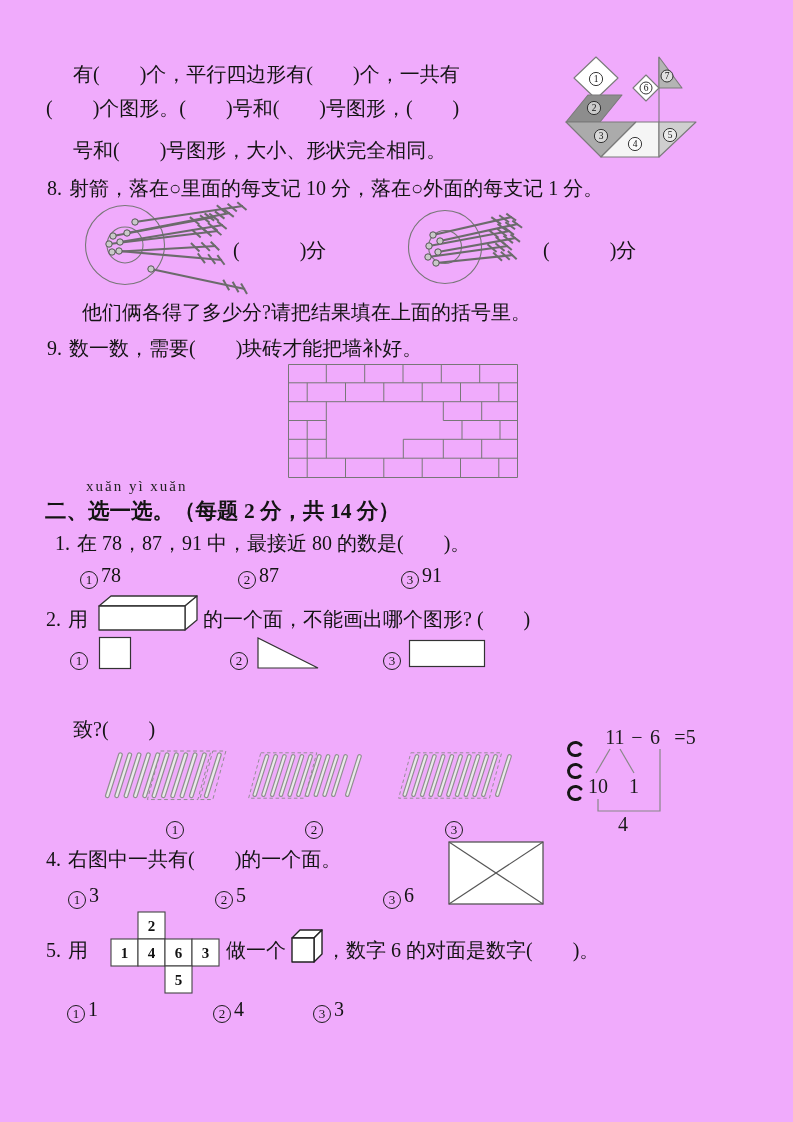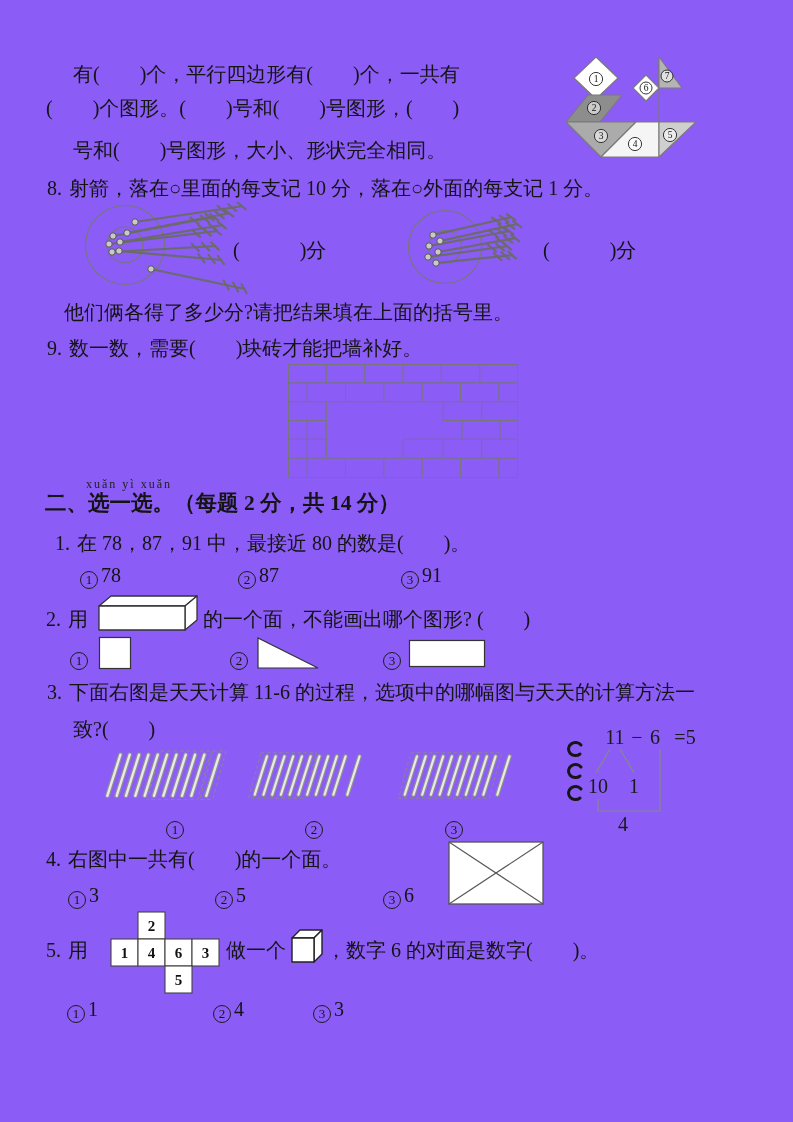--- a/index.html
+++ b/index.html
@@ -1,21 +1,21 @@
 <!DOCTYPE html>
 <html><head>
 <meta charset="utf-8">
 <style>
   html,body{margin:0;padding:0;background:#8a8a8a;}
-  .page{position:relative;width:793px;height:1122px;margin:0 auto;background:#8b5cf6;
+  .page{position:relative;width:793px;height:1122px;margin:0 auto;background:#f0abfc;
         overflow:hidden;color:#141414;font-family:"Liberation Serif","DejaVu Serif",serif;}
   .t{position:absolute;white-space:nowrap;font-size:20px;line-height:1.2;}
   .qnum{margin-right:7px;}
-  .pinyin{font-size:12px;letter-spacing:2px;color:#222;}
-  .sect{font-weight:bold;font-size:21.5px;}
+  .pinyin{font-size:15px;letter-spacing:2px;color:#222;}
+  .sect{font-weight:bold;font-size:21.5px;margin-top:8px;}
   .cnum{box-sizing:border-box;display:inline-block;width:18px;height:18px;border:1.3px solid #1d1d1d;
         border-radius:50%;font-size:13px;line-height:15px;text-align:center;margin-right:3px;
         vertical-align:-2px;font-family:"Liberation Serif",serif;}
   .opt{position:absolute;font-size:20px;white-space:nowrap;}
   svg{position:absolute;overflow:visible;display:block;}
 </style>
 </head>
 <body>
 
 <div class="page">
@@ -130,21 +130,21 @@
       <line x1="110.48792688945248" y1="29.417435819702618" x2="119.95207311054752" y2="36.86256418029738" stroke="#6b6b6b" stroke-width="2"></line>
       <circle cx="38" cy="47" r="3.2" fill="#c9c9c9" stroke="#555" stroke-width="1"></circle>
       <line x1="36" y1="58" x2="113" y2="50" stroke="#6b6b6b" stroke-width="2.2"></line>
       <line x1="93.15638623184455" y1="47.537451947427655" x2="102.04361376815544" y2="55.66254805257235" stroke="#6b6b6b" stroke-width="2"></line>
       <line x1="100.85638623184455" y1="46.73745194742765" x2="109.74361376815544" y2="54.86254805257234" stroke="#6b6b6b" stroke-width="2"></line>
       <line x1="107.78638623184456" y1="46.01745194742765" x2="116.67361376815545" y2="54.142548052572344" stroke="#6b6b6b" stroke-width="2"></line>
       <circle cx="36" cy="58" r="3.2" fill="#c9c9c9" stroke="#555" stroke-width="1"></circle>
     </svg>
   <div class="t" style="left:543px;top:238px">(　　　)分</div>
 
-  <div class="t" style="left:64px;top:300px">他们俩各得了多少分?请把结果填在上面的括号里。</div>
+  <div class="t" style="left:82px;top:300px">他们俩各得了多少分?请把结果填在上面的括号里。</div>
 
   <div class="t" style="left:47px;top:336px"><span class="qnum">9.</span><span>数一数，需要(　　)块砖才能把墙补好。</span></div>
 
   <svg style="left:288px;top:364px" width="230" height="114" viewBox="0 0 230 114">
     <path fill="none" stroke="#777" stroke-width="1" d="M0.5,0.5 H229.5 V113.5 H0.5 Z
          M0,18.8 H230 M0,37.7 H230
          M0,56.5 H38.3 M155.3,56.5 H230
          M0,75.3 H38.3 M115.3,75.3 H230
          M0,94.2 H230
          M38.3,0 V18.8 M76.7,0 V18.8 M115,0 V18.8 M153.3,0 V18.8 M191.7,0 V18.8
@@ -179,21 +179,20 @@
   </svg>
   <span class="opt" style="left:230px;top:645px"><span class="cnum">2</span></span>
   <svg style="left:256px;top:636px" width="64" height="34" viewBox="0 0 64 34">
     <polygon points="2,2 2,32 62,32" fill="#fff" stroke="#333" stroke-width="1.2"></polygon>
   </svg>
   <span class="opt" style="left:383px;top:645px"><span class="cnum">3</span></span>
   <svg style="left:408px;top:639px" width="78" height="29" viewBox="0 0 78 29">
     <rect x="1.5" y="1.5" width="75" height="26" fill="#fff" stroke="#333" stroke-width="1.2"></rect>
   </svg>
 
-  <div class="t" style="left:47px;top:680px"><span class="qnum">3.</span><span>下面右图是天天计算 11-6 的过程，选项中的哪幅图与天天的计算方法一</span></div>
   <div class="t" style="left:73px;top:717px">致?(　　)</div>
 
   <svg style="left:563px;top:718px" width="150" height="120" viewBox="0 0 150 120">
     <g font-size="20" text-anchor="middle" fill="#1a1a1a">
       <text x="52" y="26">11</text>
       <text x="74" y="26">−</text>
       <text x="92" y="26">6</text>
       <text x="122" y="26">=5</text>
       <text x="35" y="75">10</text>
       <text x="71" y="75">1</text>

